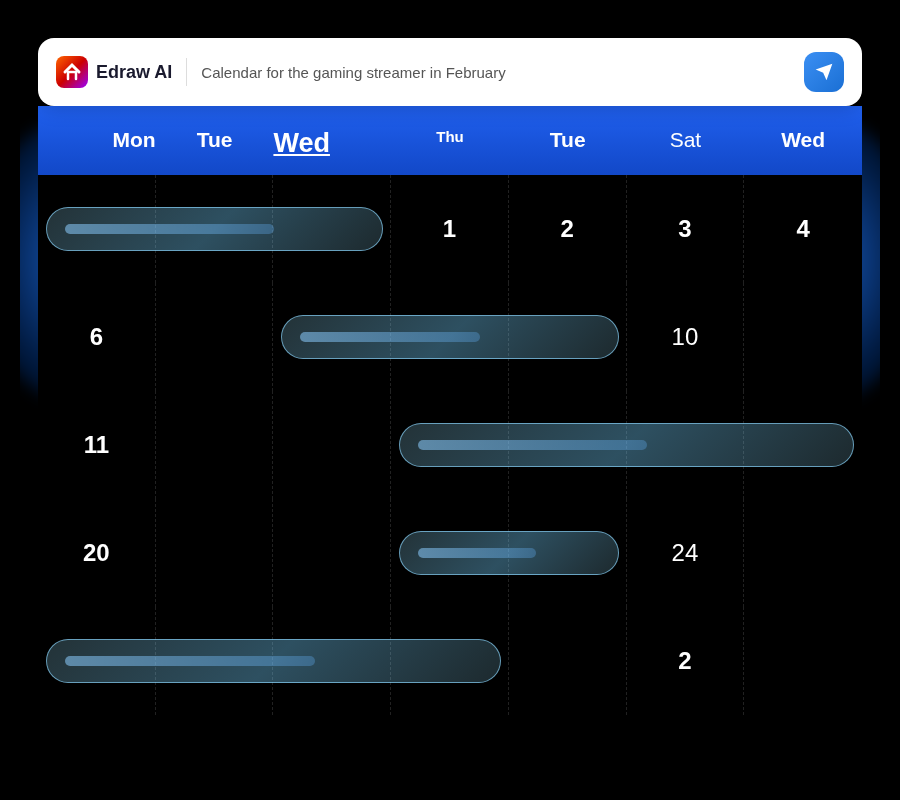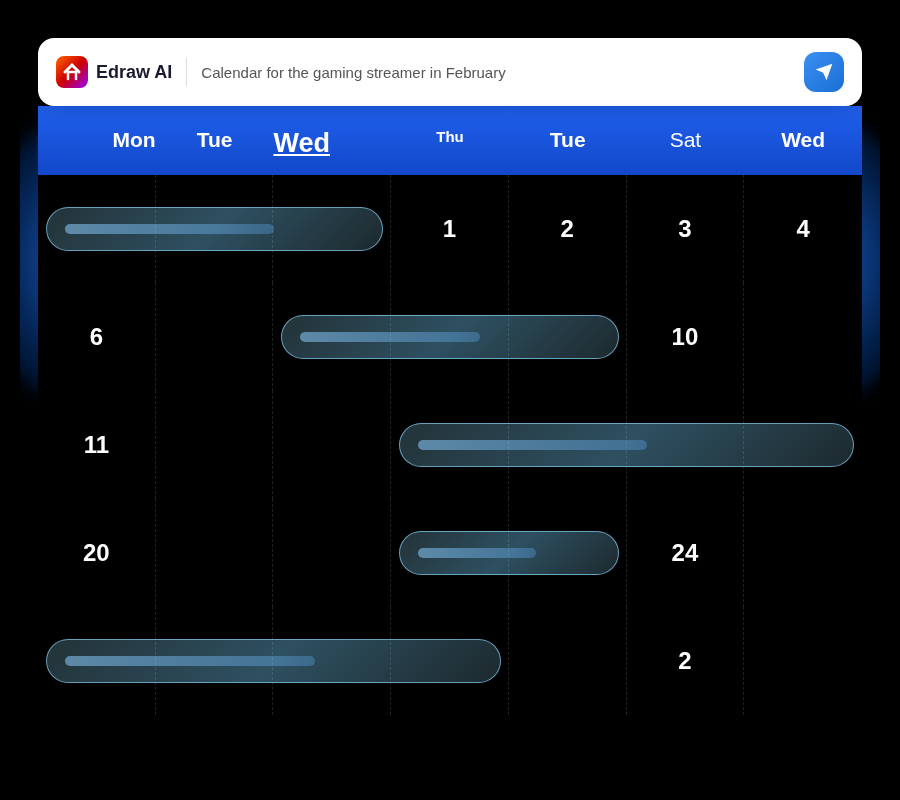--- a/index.html
+++ b/index.html
@@ -182,21 +182,21 @@
         </div>
 
         <div style="border-right:1px dashed rgba(255,255,255,0.13); position:relative;">
           <span style="position:absolute;top:50%;left:50%;transform:translate(-50%,-50%);color:#fff;font-size:24px;font-weight:800;">6</span>
         </div>
         <div style="border-right:1px dashed rgba(255,255,255,0.13); position:relative;"></div>
         <div style="border-right:1px dashed rgba(255,255,255,0.13); position:relative;"></div>
         <div style="border-right:1px dashed rgba(255,255,255,0.13); position:relative;"></div>
         <div style="border-right:1px dashed rgba(255,255,255,0.13); position:relative;"></div>
         <div style="border-right:1px dashed rgba(255,255,255,0.13); position:relative;">
-          <span style="position:absolute;top:50%;left:50%;transform:translate(-50%,-50%);color:#fff;font-size:24px;font-weight:700;">10</span>
+          <span style="position:absolute;top:50%;left:50%;transform:translate(-50%,-50%);color:#fff;font-size:24px;font-weight:400;">10</span>
         </div>
         <div style="position:relative;"></div>
 
         <div style="border-right:1px dashed rgba(255,255,255,0.13); position:relative;">
           <span style="position:absolute;top:50%;left:50%;transform:translate(-50%,-50%);color:#fff;font-size:24px;font-weight:800;">11</span>
         </div>
         <div style="border-right:1px dashed rgba(255,255,255,0.13); position:relative;"></div>
         <div style="border-right:1px dashed rgba(255,255,255,0.13); position:relative;"></div>
         <div style="border-right:1px dashed rgba(255,255,255,0.13); position:relative;"></div>
         <div style="border-right:1px dashed rgba(255,255,255,0.13); position:relative;"></div>
@@ -204,21 +204,21 @@
         <div style="position:relative;"></div>
 
         <div style="border-right:1px dashed rgba(255,255,255,0.13); position:relative;">
           <span style="position:absolute;top:50%;left:50%;transform:translate(-50%,-50%);color:#fff;font-size:24px;font-weight:800;">20</span>
         </div>
         <div style="border-right:1px dashed rgba(255,255,255,0.13); position:relative;"></div>
         <div style="border-right:1px dashed rgba(255,255,255,0.13); position:relative;"></div>
         <div style="border-right:1px dashed rgba(255,255,255,0.13); position:relative;"></div>
         <div style="border-right:1px dashed rgba(255,255,255,0.13); position:relative;"></div>
         <div style="border-right:1px dashed rgba(255,255,255,0.13); position:relative;">
-          <span style="position:absolute;top:50%;left:50%;transform:translate(-50%,-50%);color:#fff;font-size:24px;font-weight:700;">24</span>
+          <span style="position:absolute;top:50%;left:50%;transform:translate(-50%,-50%);color:#fff;font-size:24px;font-weight:400;">24</span>
         </div>
         <div style="position:relative;"></div>
 
         <div style="border-right:1px dashed rgba(255,255,255,0.13); position:relative;"></div>
         <div style="border-right:1px dashed rgba(255,255,255,0.13); position:relative;"></div>
         <div style="border-right:1px dashed rgba(255,255,255,0.13); position:relative;"></div>
         <div style="border-right:1px dashed rgba(255,255,255,0.13); position:relative;"></div>
         <div style="border-right:1px dashed rgba(255,255,255,0.13); position:relative;"></div>
         <div style="border-right:1px dashed rgba(255,255,255,0.13); position:relative;">
           <span style="position:absolute;top:50%;left:50%;transform:translate(-50%,-50%);color:#fff;font-size:24px;font-weight:800;">2</span>

